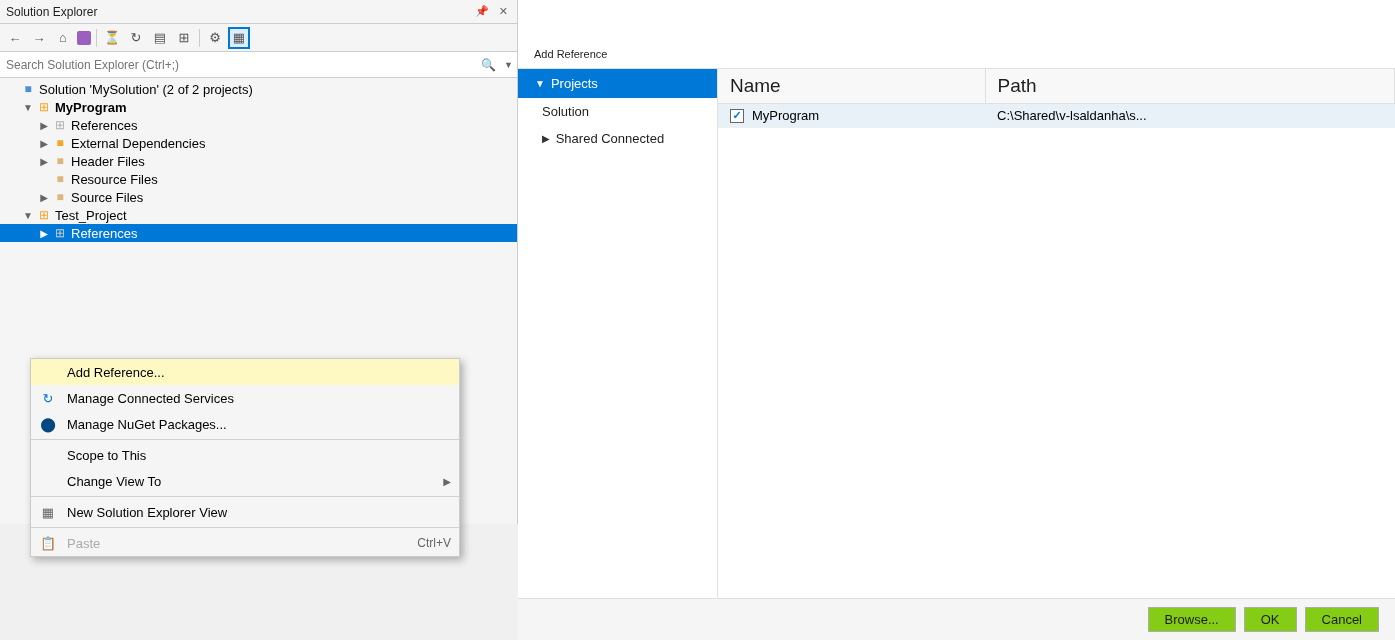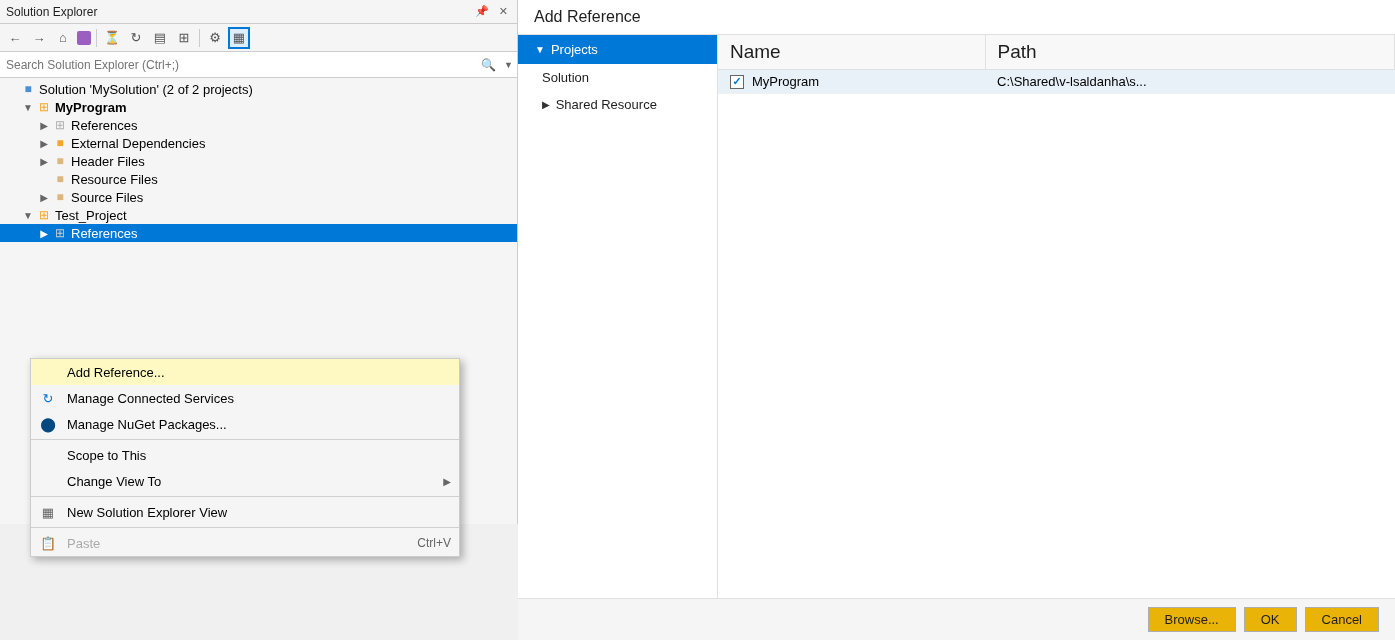--- a/index.html
+++ b/index.html
@@ -235,24 +235,25 @@
     
     .add-reference-panel {
       flex: 1;
       background: white;
       display: flex;
       flex-direction: column;
     }
 
     .ar-header {
       padding: 8px 16px;
-      font-size: 16px;
+      font-size: 11px;
       font-weight: normal;
       color: #1e1e1e;
       border-bottom: 1px solid #e0e0e0;
+      margin-top: 40px;
     }
 
     .ar-body {
       display: flex;
       flex: 1;
     }
 
     .ar-sidebar {
       width: 200px;
       border-right: 1px solid #e0e0e0;
@@ -359,21 +360,21 @@
       align-items: center;
       justify-content: flex-end;
       gap: 8px;
       background: #f5f5f5;
     }
 
     .ar-btn {
       padding: 4px 16px;
       font-size: 13px;
       cursor: pointer;
-      background: #eab308;
+      background: #84cc16;
       border: 1px solid #adadad;
       color: #1e1e1e;
     }
 
     
     ::-webkit-scrollbar { width: 8px; }
     ::-webkit-scrollbar-track { background: #f0f0f0; }
     ::-webkit-scrollbar-thumb { background: #c0c0c0; }
   </style>
 </head>
@@ -534,21 +535,21 @@
         <span class="ar-sidebar-expand">▼</span>
         <span>Projects</span>
       </div>
 
       <div class="ar-sidebar-item ar-sidebar-sub">
         <span>Solution</span>
       </div>
 
       <div class="ar-sidebar-item ar-sidebar-sub">
         <span class="ar-sidebar-expand">▶</span>
-        <span>Shared Resource</span>
+        <span>Shared Connected</span>
       </div>
     </div>
 
     <div class="ar-content">
       <table class="ar-table">
         <thead class="ar-table-header">
           <tr>
             <th>
               <span>Name</span>
             </th>

